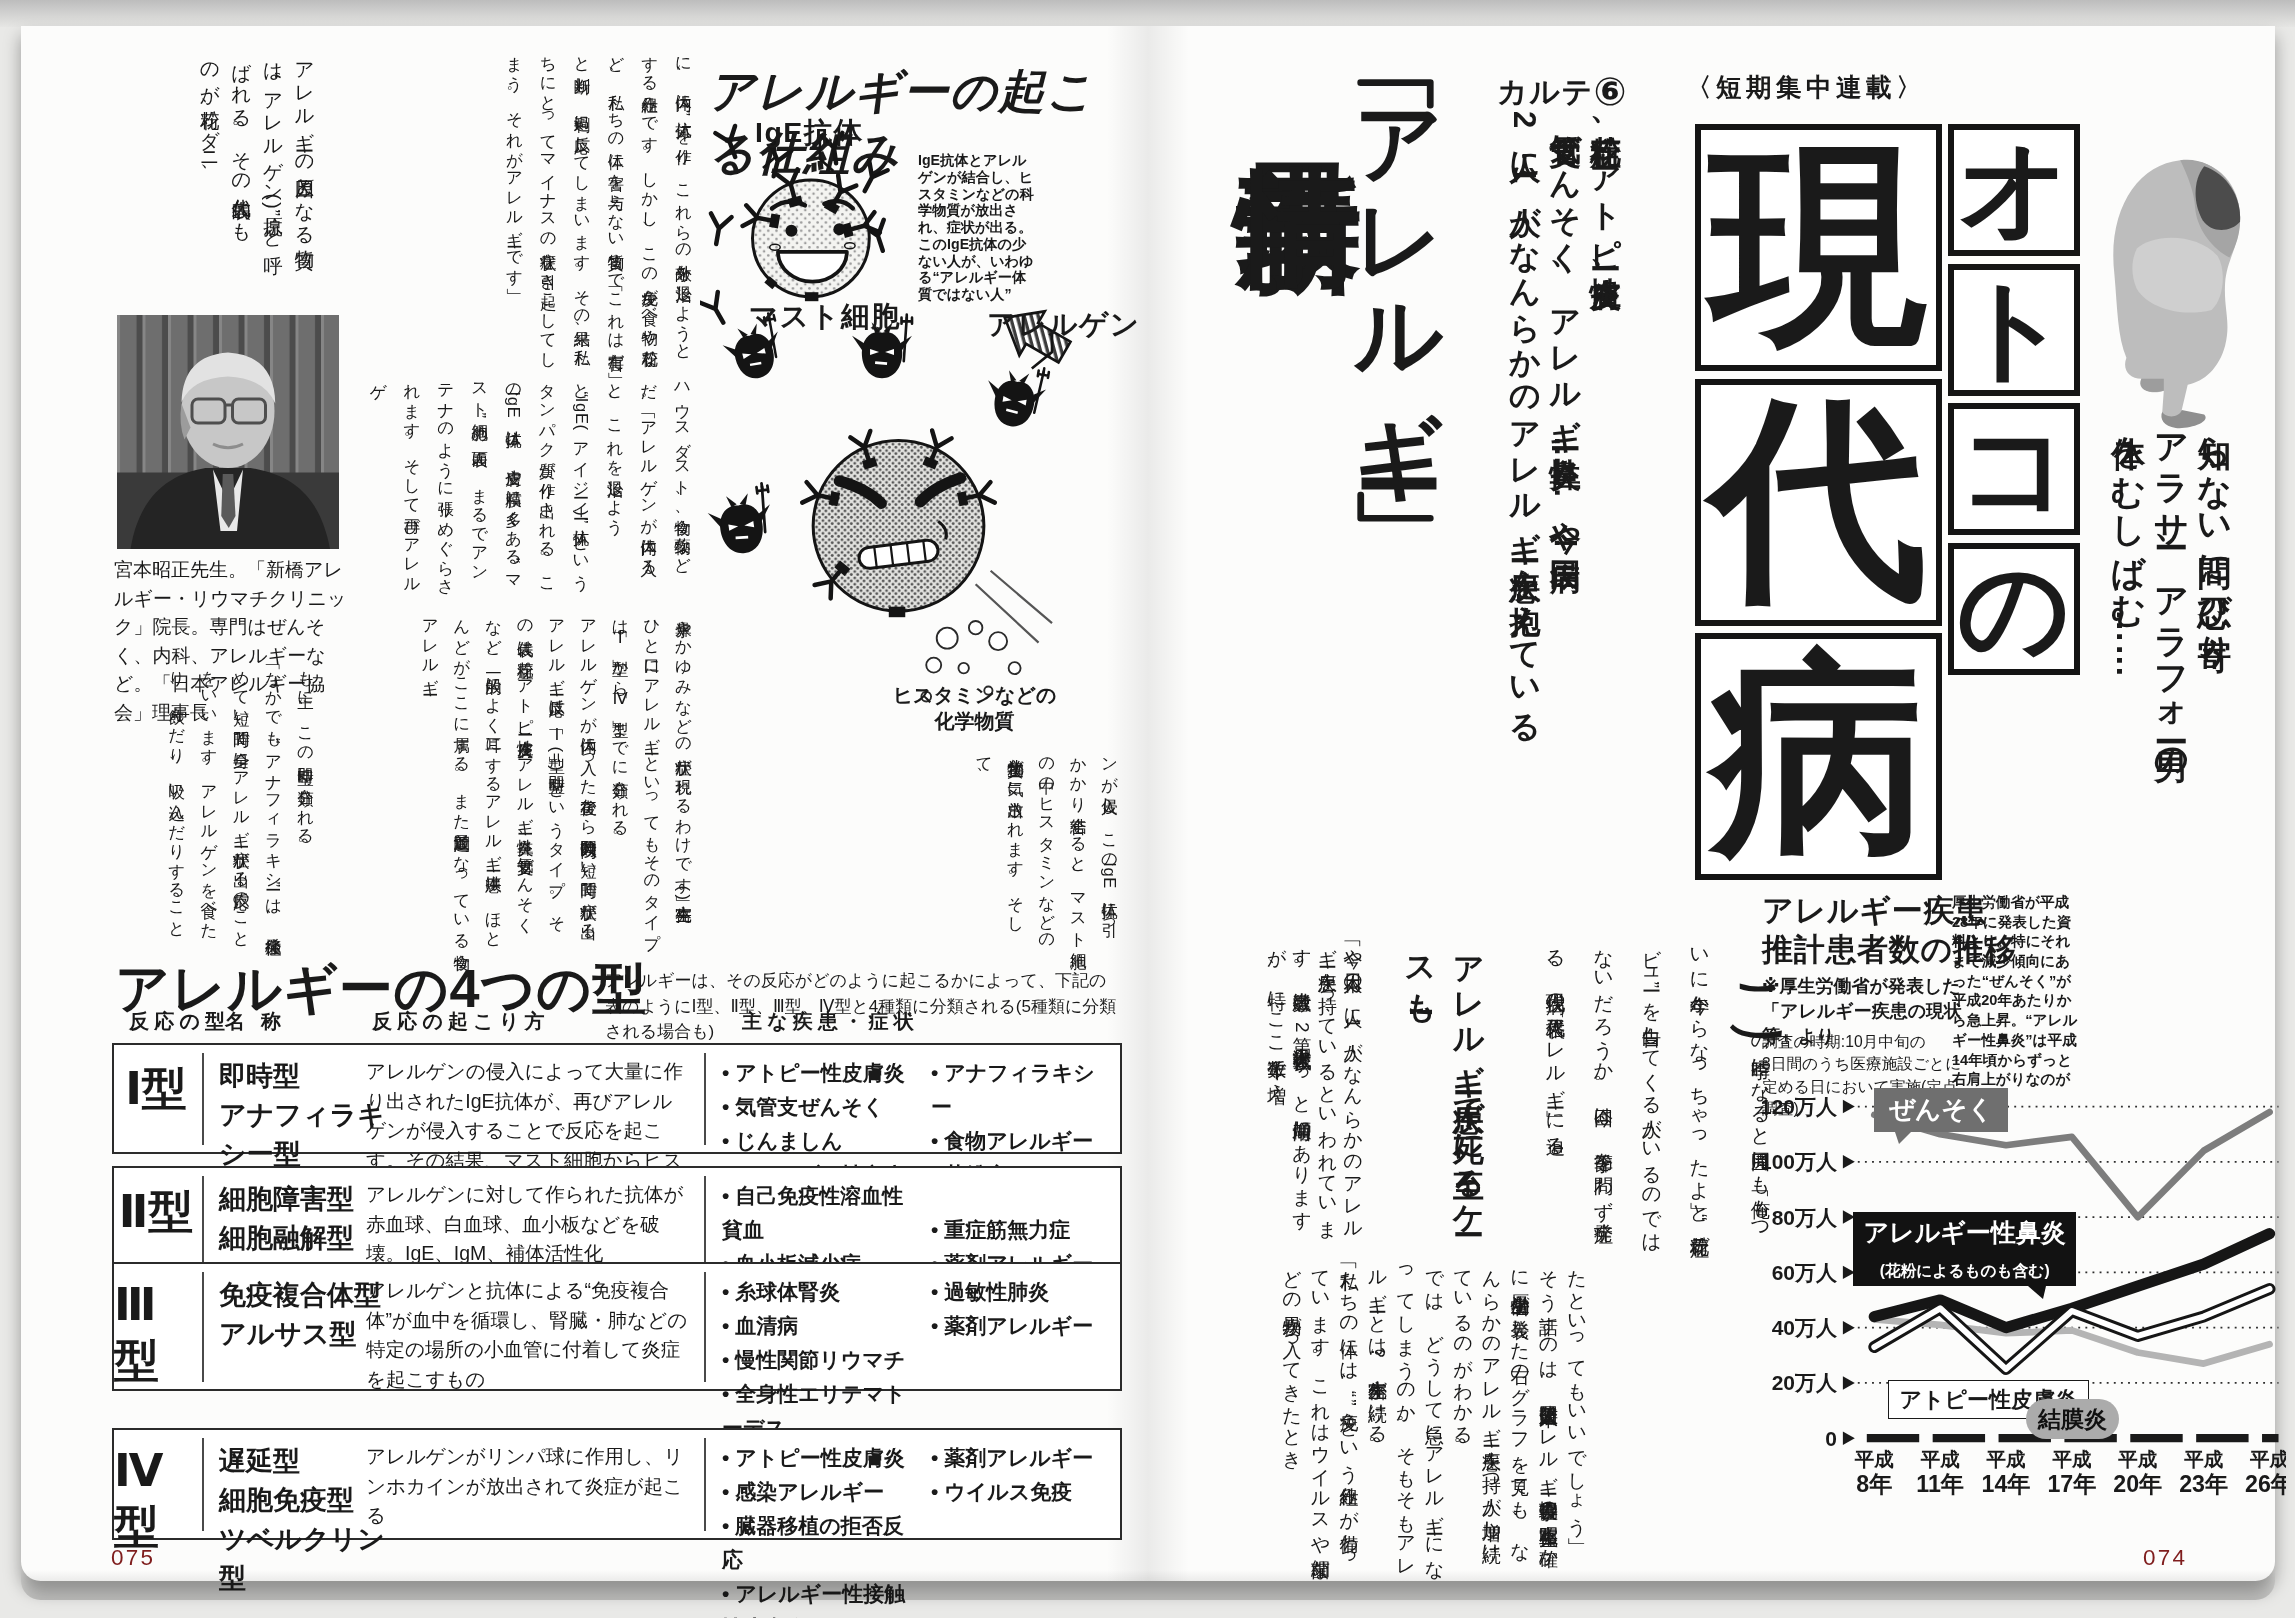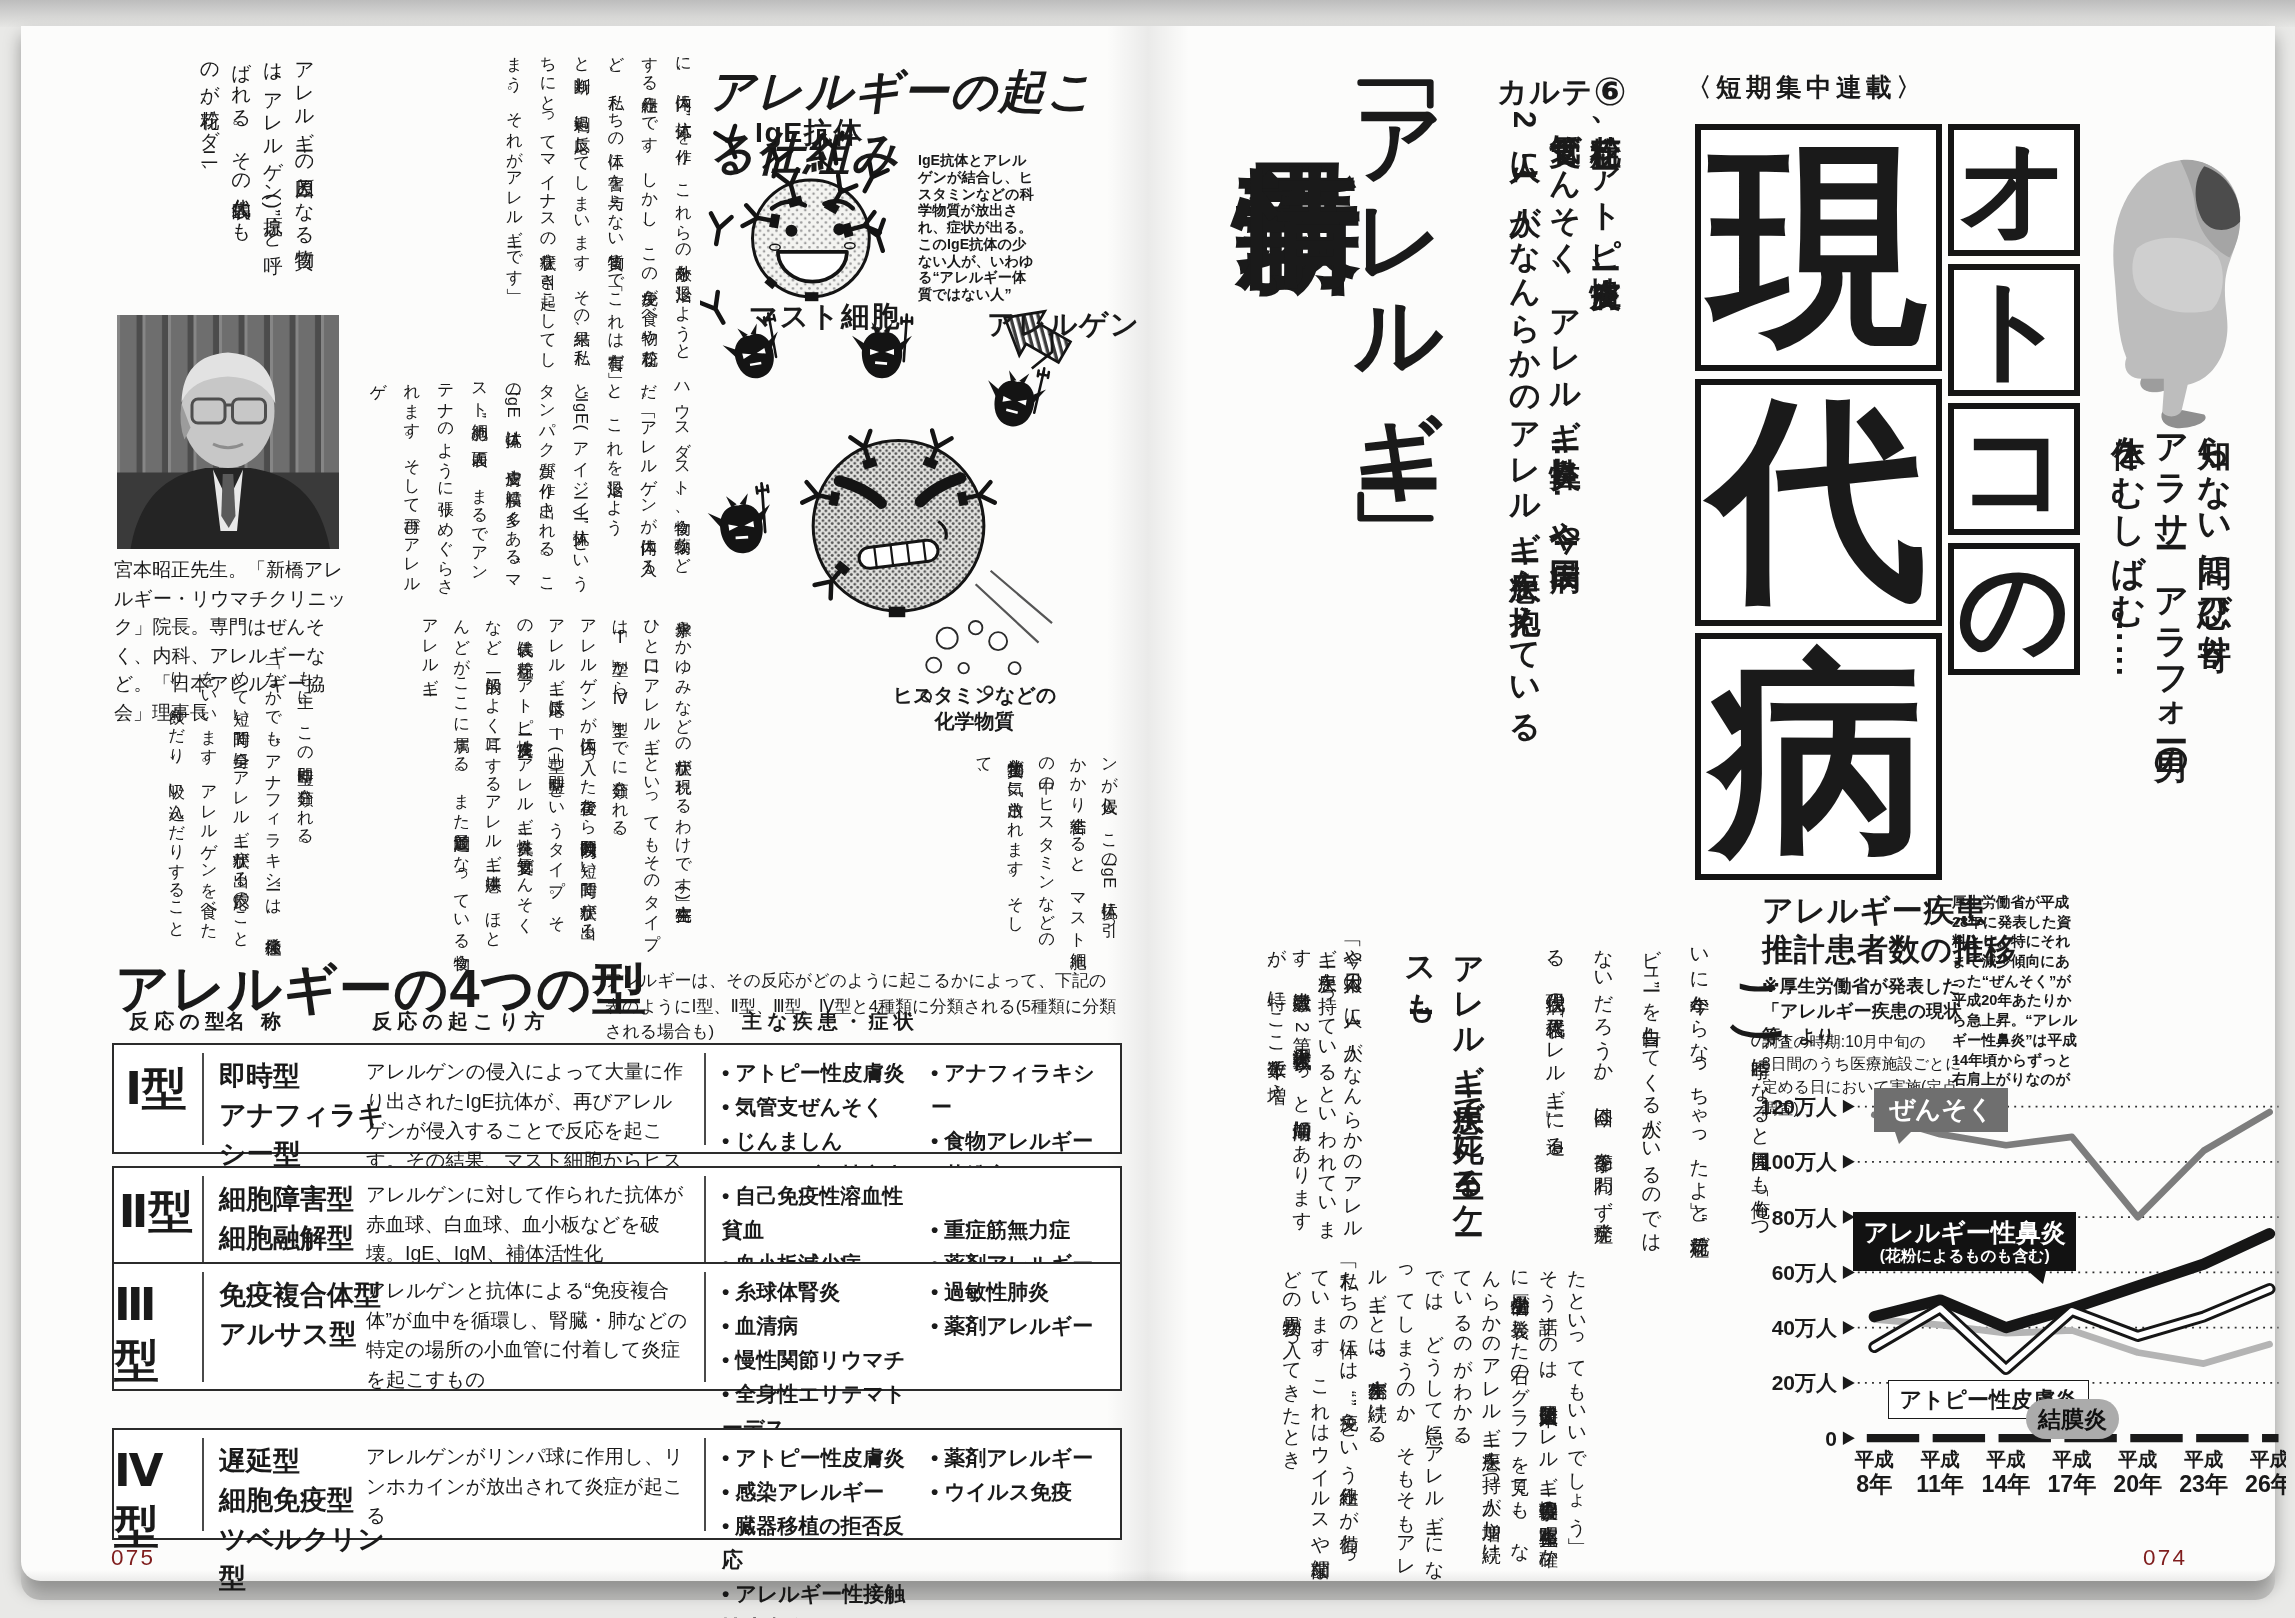--- a/index.html
+++ b/index.html
@@ -67,21 +67,21 @@
   #chart-heading{font-size:31px;font-weight:900;line-height:1.25;letter-spacing:0.7px;}
   #chart-source{font-size:18px;font-weight:700;line-height:1.4;width:225px;}
   #chart-survey{font-size:15.7px;line-height:1.42;width:210px;}
   #chart-caption{font-size:14.6px;line-height:1.35;font-weight:600;width:133px;}
 
   .callout{position:absolute;font-weight:900;text-align:center;}
   #co-asthma{background:#6f6f6f;color:#fff;font-size:25.5px;padding:4.5px 15px;}
   #co-asthma:after{content:"";position:absolute;left:21px;top:100%;border:12px solid transparent;
                    border-top-color:#6f6f6f;border-left-width:4.5px;border-right-width:12px;}
   #co-rhinitis{background:#121212;color:#fff;font-size:25px;padding:6px 10.5px;line-height:1.15;}
-  #co-rhinitis .sub{font-size:15.7px;font-weight:900;display:block;}
+  #co-rhinitis .sub{font-size:15.7px;font-weight:900;display:block;margin-top:15px;}
   #co-rhinitis:after{content:"";position:absolute;right:30px;top:100%;border:13.5px solid transparent;
                    border-top-color:#121212;border-right-width:3.7px;border-left-width:15px;}
   #co-atopic{background:#fff;border:1.9px solid #1a1a1a;font-size:22px;padding:3.7px 10.5px;}
   #co-conj{background:#ababab;color:#111;font-size:23px;padding:4.5px 12px;}
 </style>
 </head>
 <body>
 
 <div id="stage">
   <div id="topbar"></div>

